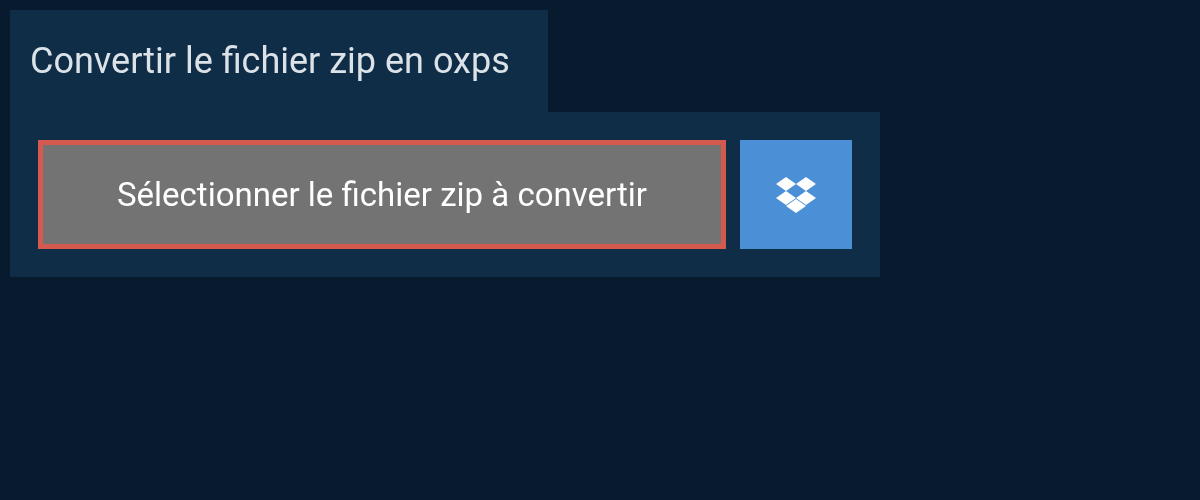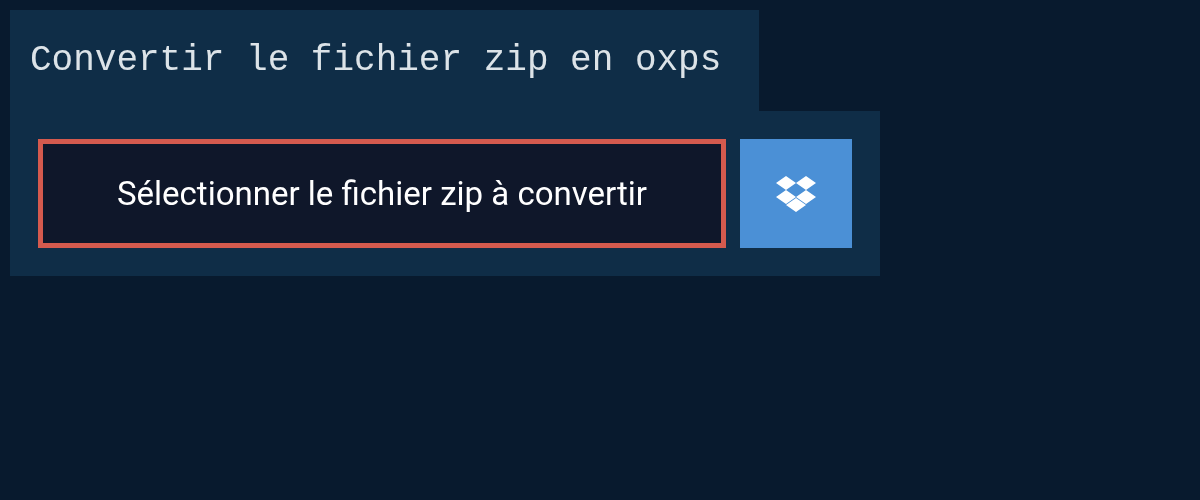--- a/index.html
+++ b/index.html
@@ -13,40 +13,39 @@
       background-color: #081a2e;
       font-family: -apple-system, BlinkMacSystemFont, "Segoe UI", Roboto, Helvetica, Arial, sans-serif;
       overflow: hidden;
     }
     .title-tab {
       display: inline-block;
       background-color: #0f2d47;
       padding: 30px 38px 30px 20px;
       margin-left: 10px;
       margin-top: 10px;
-      font-family: Liberation Mono, monospace;
     }
     .title-text {
       color: #dce3e8;
       font-size: 36px;
       font-weight: 400;
     }
     .panel {
       background-color: #0f2d47;
       margin: 0 10px;
       padding: 28px 28px 28px 28px;
       width: 870px;
     }
     .button-row {
       display: flex;
       gap: 14px;
       align-items: stretch;
     }
     .select-button {
-      background-color: #0f172a;
+      background-color: #737373;
       border: 5px solid #d45a4e;
       padding: 30px 36px;
       color: #ffffff;
       font-size: 33px;
       font-weight: 400;
       cursor: pointer;
       flex: 1;
       text-align: center;
       display: flex;
       align-items: center;

